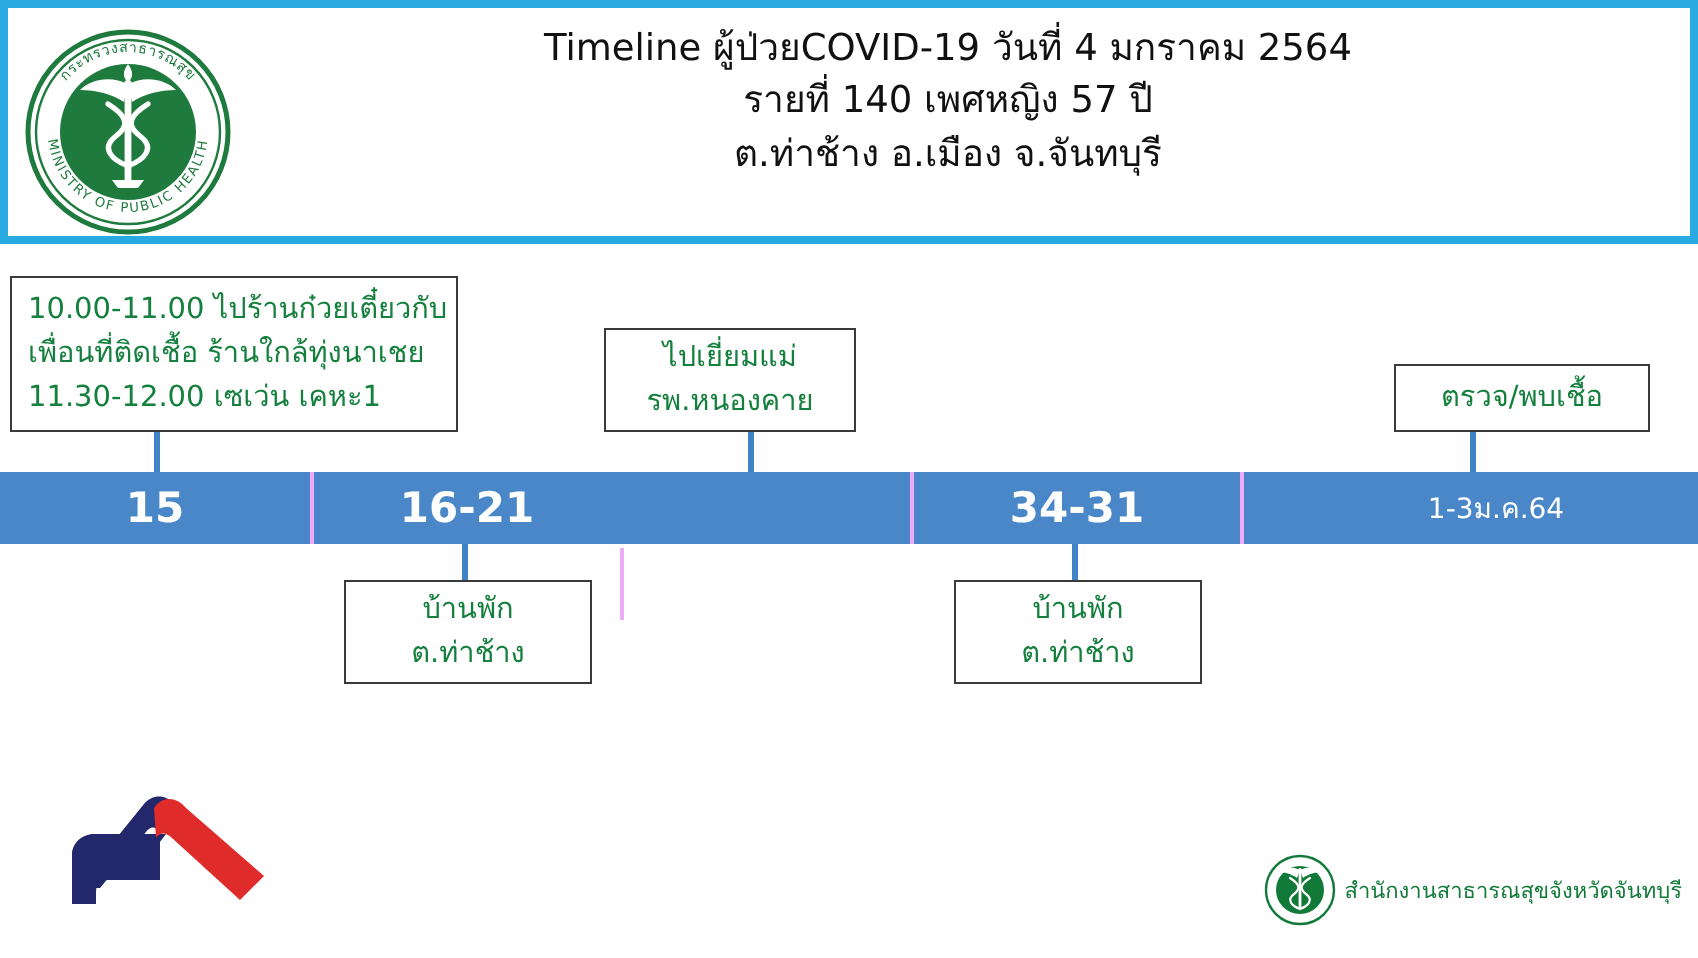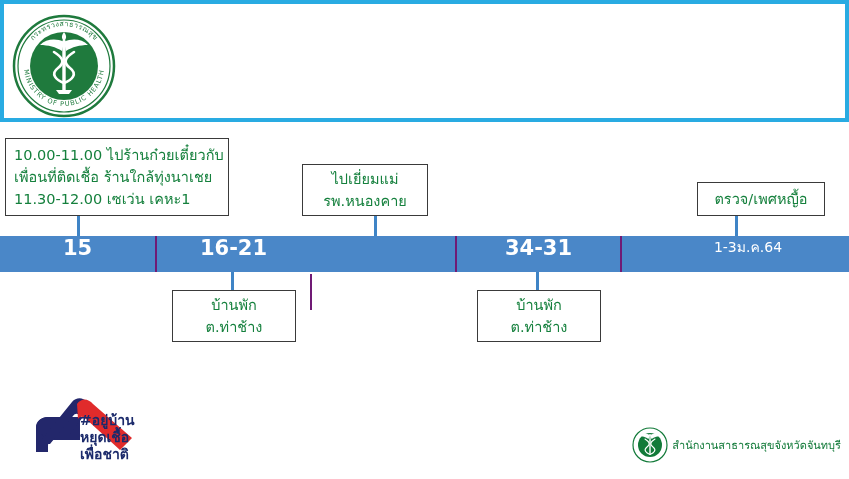--- a/index.html
+++ b/index.html
@@ -59,29 +59,30 @@
     left: 0;
     top: 236px;
     width: 849px;
     height: 36px;
     background: #4a87c8;
     display: flex;
   }
   .bar-seg {
     position: relative;
     display: flex;
+    align-items: center;
     justify-content: center;
     height: 100%;
     box-sizing: border-box;
     color: #ffffff;
     font-weight: bold;
     font-size: 21px;
   }
   .bar-seg + .bar-seg {
-    border-left: 2px solid #701a75;
+    border-left: 2px solid #f0abfc;
   }
   .bar-seg.small {
     font-size: 14px;
     font-weight: normal;
   }
 
   
   .ebox {
     position: absolute;
     box-sizing: border-box;
@@ -171,37 +172,42 @@
       </defs>
       <text font-size="7.2" fill="#1f7a3d" font-family="'DejaVu Sans', sans-serif" letter-spacing="0.4">
         <textPath href="#arcTop" startOffset="50%" text-anchor="middle">กระทรวงสาธารณสุข</textPath>
       </text>
       <text font-size="6.6" fill="#1f7a3d" font-family="'DejaVu Sans', sans-serif" letter-spacing="0.9">
         <textPath href="#arcBot" startOffset="50%" text-anchor="middle">MINISTRY OF PUBLIC HEALTH</textPath>
       </text>
     </svg>
   </div>
 
+  <div class="header-titles">
+    <div class="title-line-1">Timeline ผู้ป่วยCOVID-19 วันที่ 4 มกราคม 2564</div>
+    <div class="title-line-2">รายที่ 140 เพศหญิง 57 ปี</div>
+    <div class="title-line-3">ต.ท่าช้าง อ.เมือง จ.จันทบุรี</div>
+  </div>
 </div>
 
 <div class="ebox left-align" style="left:5px; top:138px; width:224px; height:78px;">
   <div class="ln">10.00-11.00 ไปร้านก๋วยเตี๋ยวกับ</div>
   <div class="ln">เพื่อนที่ติดเชื้อ ร้านใกล้ทุ่งนาเชย</div>
   <div class="ln">11.30-12.00 เซเว่น เคหะ1</div>
 </div>
 <div class="conn" style="left:77px; top:216px; height:20px;"></div>
 
 <div class="ebox" style="left:302px; top:164px; width:126px; height:52px;">
   <div class="ln">ไปเยี่ยมแม่</div>
   <div class="ln">รพ.หนองคาย</div>
 </div>
 <div class="conn" style="left:374px; top:216px; height:20px;"></div>
 
 <div class="ebox" style="left:697px; top:182px; width:128px; height:34px;">
-  <div class="ln">ตรวจ/เพศหญื้อ</div>
+  <div class="ln">ตรวจ/พบเชื้อ</div>
 </div>
 <div class="conn" style="left:735px; top:216px; height:20px;"></div>
 
 <div class="bar">
   <div class="bar-seg" style="width:155px;">
     <span>15</span>
   </div>
   <div class="bar-seg" style="width:155px;">
     <span>16-21</span>
   </div>
@@ -232,25 +238,20 @@
   <svg width="125" height="100" viewBox="0 0 125 100" aria-hidden="true">
     <path d="M10 78 L10 52 C10 46 14 41 21 41 L47 41 L60 28 L44 28 L16 56" fill="none" stroke="#23276b" stroke-width="0"></path>
 
     <path d="M8 80 L8 56 C8 50 13 45 20 45 L52 45 L52 68 L26 68 C22 68 20 70 20 74 L20 80 Z" fill="#23276b"></path>
     <path d="M8 56 C8 49 13 45 20 45 L55 45 L42 62 L20 62 C18 62 17 64 17 66 Z" fill="#23276b"></path>
 
     <path d="M10 72 L44 30 C48 25 55 25 59 30 L52 44 C50 41 47 41 45 44 L22 72 Z" fill="#23276b"></path>
 
     <path d="M49 32 C53 26 60 26 65 32 L104 66 L92 78 L58 47 C55 44 52 44 50 47 Z" fill="#e02b2b"></path>
   </svg>
-  <div class="campaign-text">
-    <div>#อยู่บ้าน</div>
-    <div>หยุดเชื้อ</div>
-    <div>เพื่อชาติ</div>
-  </div>
 </div>
 
 <div class="office">
   <svg width="36" height="36" viewBox="0 0 36 36" aria-hidden="true">
     <circle cx="18" cy="18" r="17" fill="#ffffff" stroke="#127a39" stroke-width="1.2"></circle>
     <circle cx="18" cy="18" r="12" fill="#127a39"></circle>
     <path d="M18 8 C14 6 9 6.5 6.5 9 C10 9 14 10 16.5 12 Z" fill="#ffffff"></path>
     <path d="M18 8 C22 6 27 6.5 29.5 9 C26 9 22 10 19.5 12 Z" fill="#ffffff"></path>
     <rect x="17.3" y="7" width="1.4" height="20" rx="0.6" fill="#ffffff"></rect>
     <path d="M13 12 C17 14.5 19 17 15 20 C11 23 14 26 18 27.5" fill="none" stroke="#ffffff" stroke-width="1.1" stroke-linecap="round"></path>

